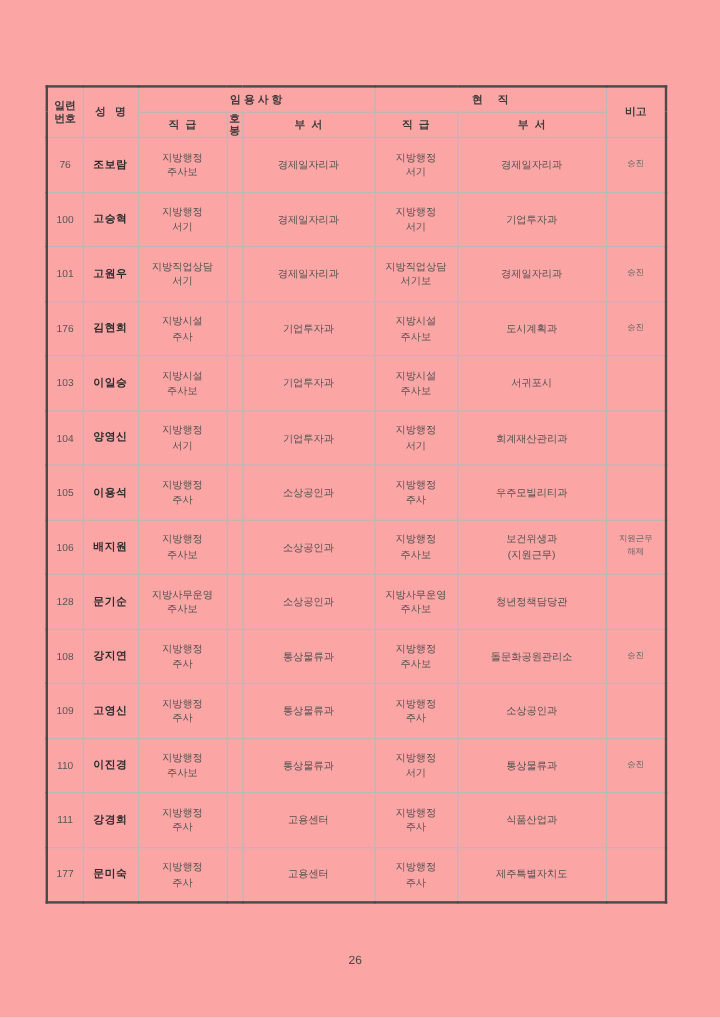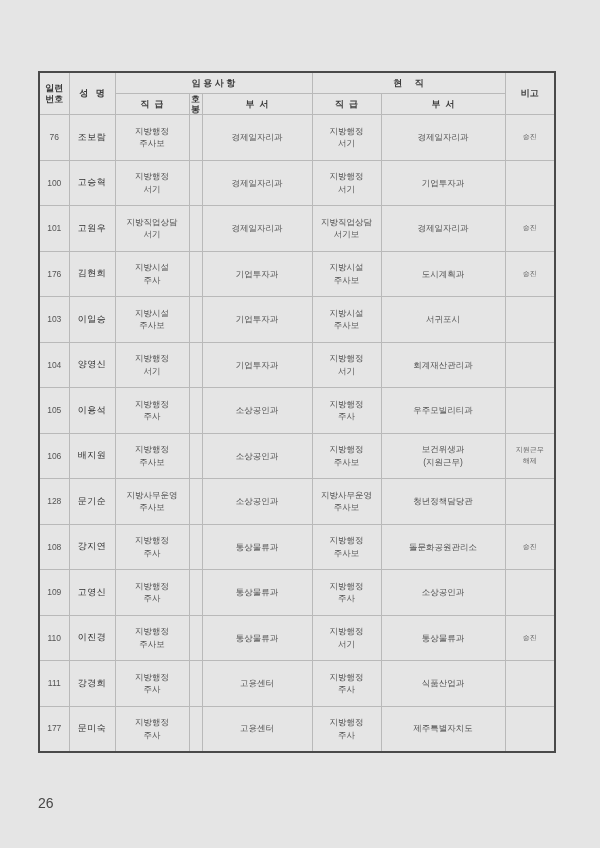--- a/index.html
+++ b/index.html
@@ -6,21 +6,21 @@
   html, body { background: #ffffff; }
   body {
     width: 600px; height: 848px;
     font-family: "Liberation Sans", "DejaVu Sans", sans-serif;
     position: relative;
     overflow: hidden;
   }
   .page {
     position: absolute; left: 0; top: 0;
     width: 600px; height: 848px;
-    background: #e5e5e5;
+    background: #fca5a5;
   }
   table.roster {
     position: absolute; left: 38px; top: 71px;
     width: 516px;
     border-collapse: collapse;
     table-layout: fixed;
     border: 2px solid #4a4a4a;
   }
   th, td {
     border: 1px solid #b9b9b9;
@@ -39,37 +39,37 @@
   }
   tbody tr { height: 45.5px; }
   tbody td {
     font-size: 8.5px;
     color: #525252;
     white-space: pre-line;
     line-height: 1.5;
   }
   td.c-no { font-size: 8.5px; color: #555555; }
   td.c-name {
-    font-weight: 400;
+    font-weight: 700;
     color: #2d2d2d;
     font-size: 9px;
     letter-spacing: 0.5px;
     margin-left: 16px;
   }
   td.c-remark {
     font-size: 7px;
     color: #666666;
     line-height: 1.5;
   }
   .page-number {
     position: absolute;
     left: 38px; top: 795px;
     width: 516px;
-    text-align: left;
-    font-size: 14px;
+    text-align: center;
+    font-size: 10px;
     color: #474747;
   }
 </style>
 </head>
 <body>
 
 <div class="page">
 
   <table class="roster">
     <colgroup>

